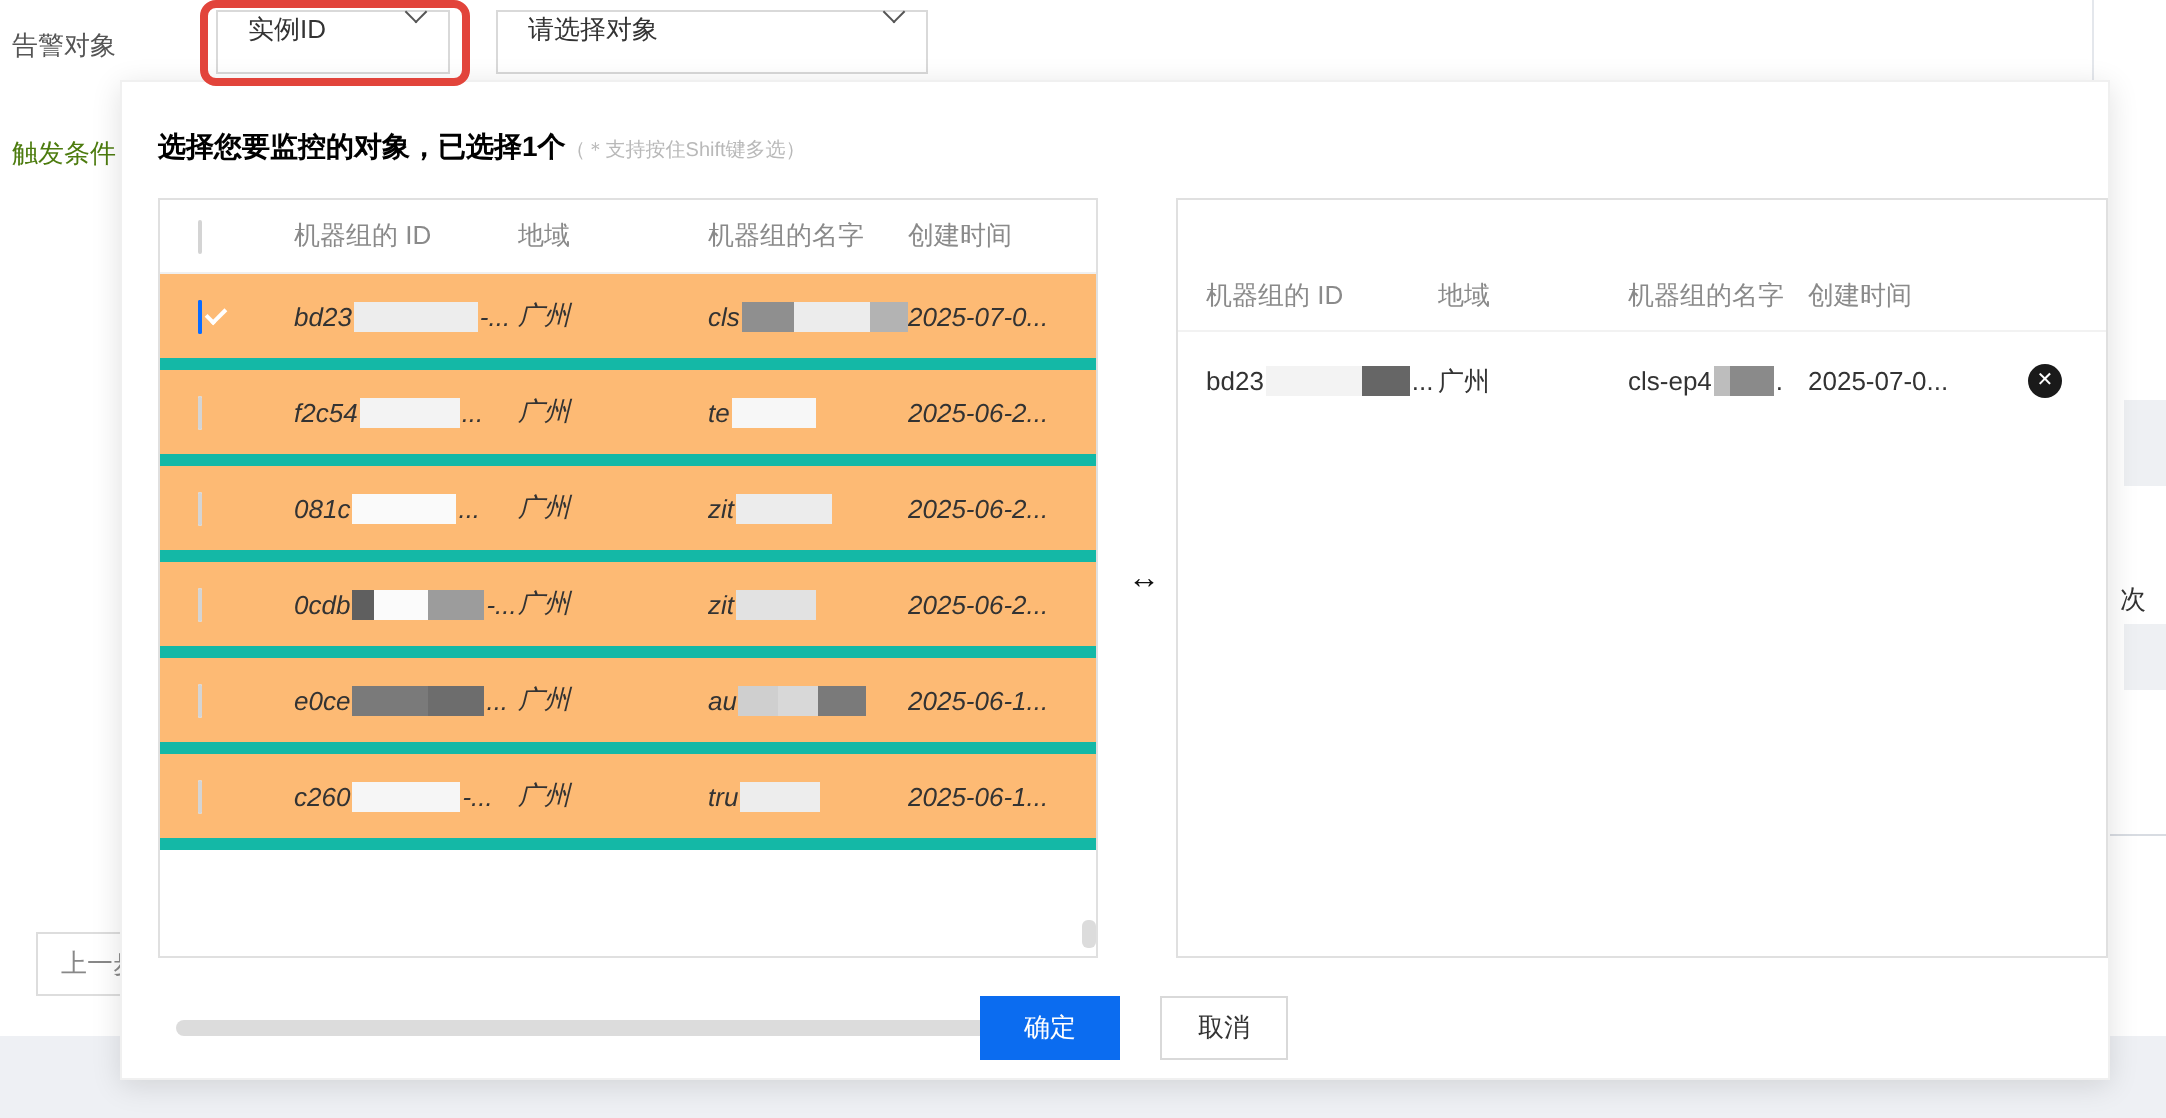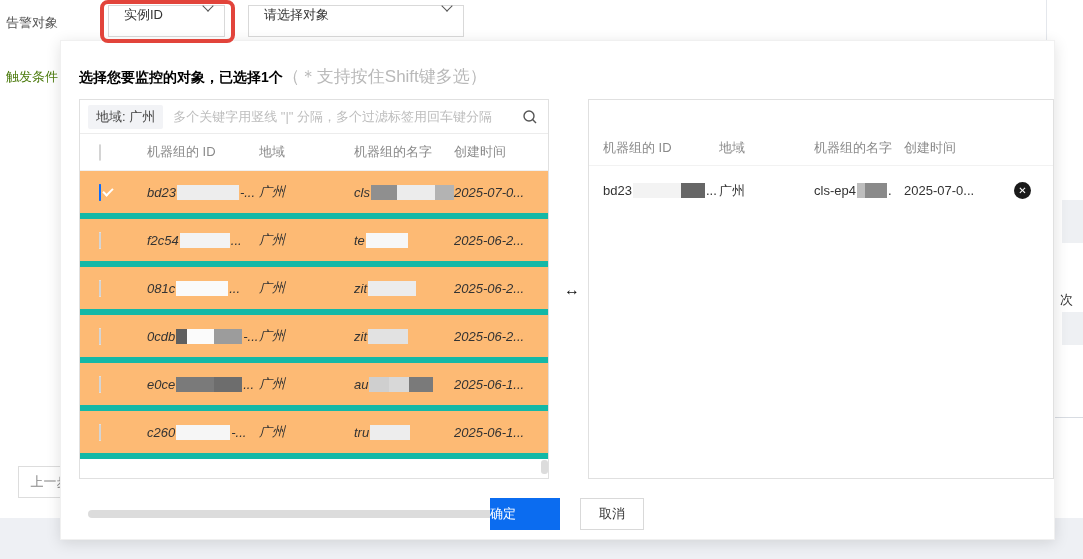--- a/index.html
+++ b/index.html
@@ -23,21 +23,21 @@
   #bottom-strip { left:0; top:518px; width:1083px; height:41px; background:#eef0f4; }
   #bg-vline { left:1046px; top:0; width:1px; height:417px; background:#e4e7ec; }
   #bg-hline { left:1046px; top:417px; width:37px; height:1px; background:#d8dce2; }
   .bg-block { left:1062px; width:21px; background:#eef0f3; }
   #bg-unit { left:1060px; top:291px; color:#333; }
 
   
   #dialog { left:60px; top:40px; width:995px; height:500px; background:#fff;
     box-shadow:0 3px 14px rgba(0,0,0,.12); border:1px solid #f0f0f0; z-index:3; }
   #dlg-title { left:18px; top:24px; font-weight:bold; color:#000; font-size:14px; }
-  #dlg-title .hint { font-weight:normal; color:#b9b9b9; font-size:17px; }
+  #dlg-title .hint { font-weight:normal; color:#b9b9b9; font-size:10px; }
 
   
   #lpanel { left:18px; top:58px; width:470px; height:380px; border:1px solid #e0e0e0; background:#fff; }
   #searchbar { display:flex; align-items:center; height:34px; border-bottom:1px solid #ececec; padding:0 10px 0 8px; }
   #region-tag { background:#f2f3f6; color:#444; padding:3px 8px; border-radius:2px; white-space:nowrap; cursor:pointer; }
   #search-ph { color:#bdbdbd; margin-left:10px; flex:1 1 auto; white-space:nowrap; overflow:hidden; }
   #search-ic { flex:0 0 auto; cursor:pointer; display:flex; }
   .thead, .lrow { display:flex; align-items:center; }
   .thead { height:37px; color:#8a8a8a; border-bottom:1px solid #f0f0f0; }
   .lrow { height:48px; border-bottom:6px solid #14b8a6; cursor:pointer; background:#fdba74;font-style:italic; }
@@ -68,21 +68,21 @@
   .r-id { width:130px; padding-left:14px; flex:0 0 auto; white-space:nowrap; overflow:hidden; }
   .r-rg { width:95px; flex:0 0 auto; }
   .r-nm { width:90px; flex:0 0 auto; white-space:nowrap; overflow:hidden; }
   .r-dt { width:98px; flex:0 0 auto; white-space:nowrap; overflow:hidden; }
   .r-rm { flex:1 1 auto; display:flex; justify-content:flex-start; padding-left:12px; }
   #rm-btn { width:17px; height:17px; border-radius:50%; background:#1a1a1a; color:#fff;
     font-size:10px; line-height:17px; text-align:center; cursor:pointer; }
 
   
   #btn-ok { left:429px; top:457px; width:70px; height:32px; background:#0b6cf0; color:#fff;
-    border:none; text-align:left; line-height:32px; cursor:pointer; }
+    border:none; text-align:center; line-height:32px; cursor:pointer; }
   #btn-cancel { left:519px; top:457px; width:64px; height:32px; background:#fff; color:#333;
     border:1px solid #d9d9d9; text-align:center; line-height:30px; cursor:pointer; }
 </style>
 </head>
 <body>
 
 <div class="abs" id="bg-label-alarm">告警对象</div>
 <div class="abs" id="bg-label-trigger">触发条件</div>
 
 <div class="abs select-box" id="sel-instance">
@@ -105,30 +105,20 @@
 <div class="abs bg-block" style="top:312px; height:33px;"></div>
 <div class="abs" id="bg-unit">次</div>
 
 <div class="abs" id="dialog">
 
   <div class="abs" id="dlg-title">
     <span>选择您要监控的对象，已选择1个</span><span class="hint">（＊支持按住Shift键多选）</span>
   </div>
 
   <div class="abs" id="lpanel">
-    <div id="searchbar">
-      <span id="region-tag">地域: 广州</span>
-      <span id="search-ph">多个关键字用竖线 "|" 分隔，多个过滤标签用回车键分隔</span>
-      <span id="search-ic">
-        <svg width="16" height="16" viewBox="0 0 16 16">
-            <circle cx="7" cy="7" r="5" fill="none" stroke="#555" stroke-width="1.4"></circle>
-            <line x1="10.6" y1="10.6" x2="14" y2="14" stroke="#555" stroke-width="1.4"></line>
-          </svg>
-      </span>
-    </div>
 
     <div class="thead">
       <span class="c-cb"><span class="cb"></span></span>
       <span class="c-id">机器组的 ID</span>
       <span class="c-rg">地域</span>
       <span class="c-nm">机器组的名字</span>
       <span class="c-dt">创建时间</span>
     </div>
 
     <div class="lrow">

